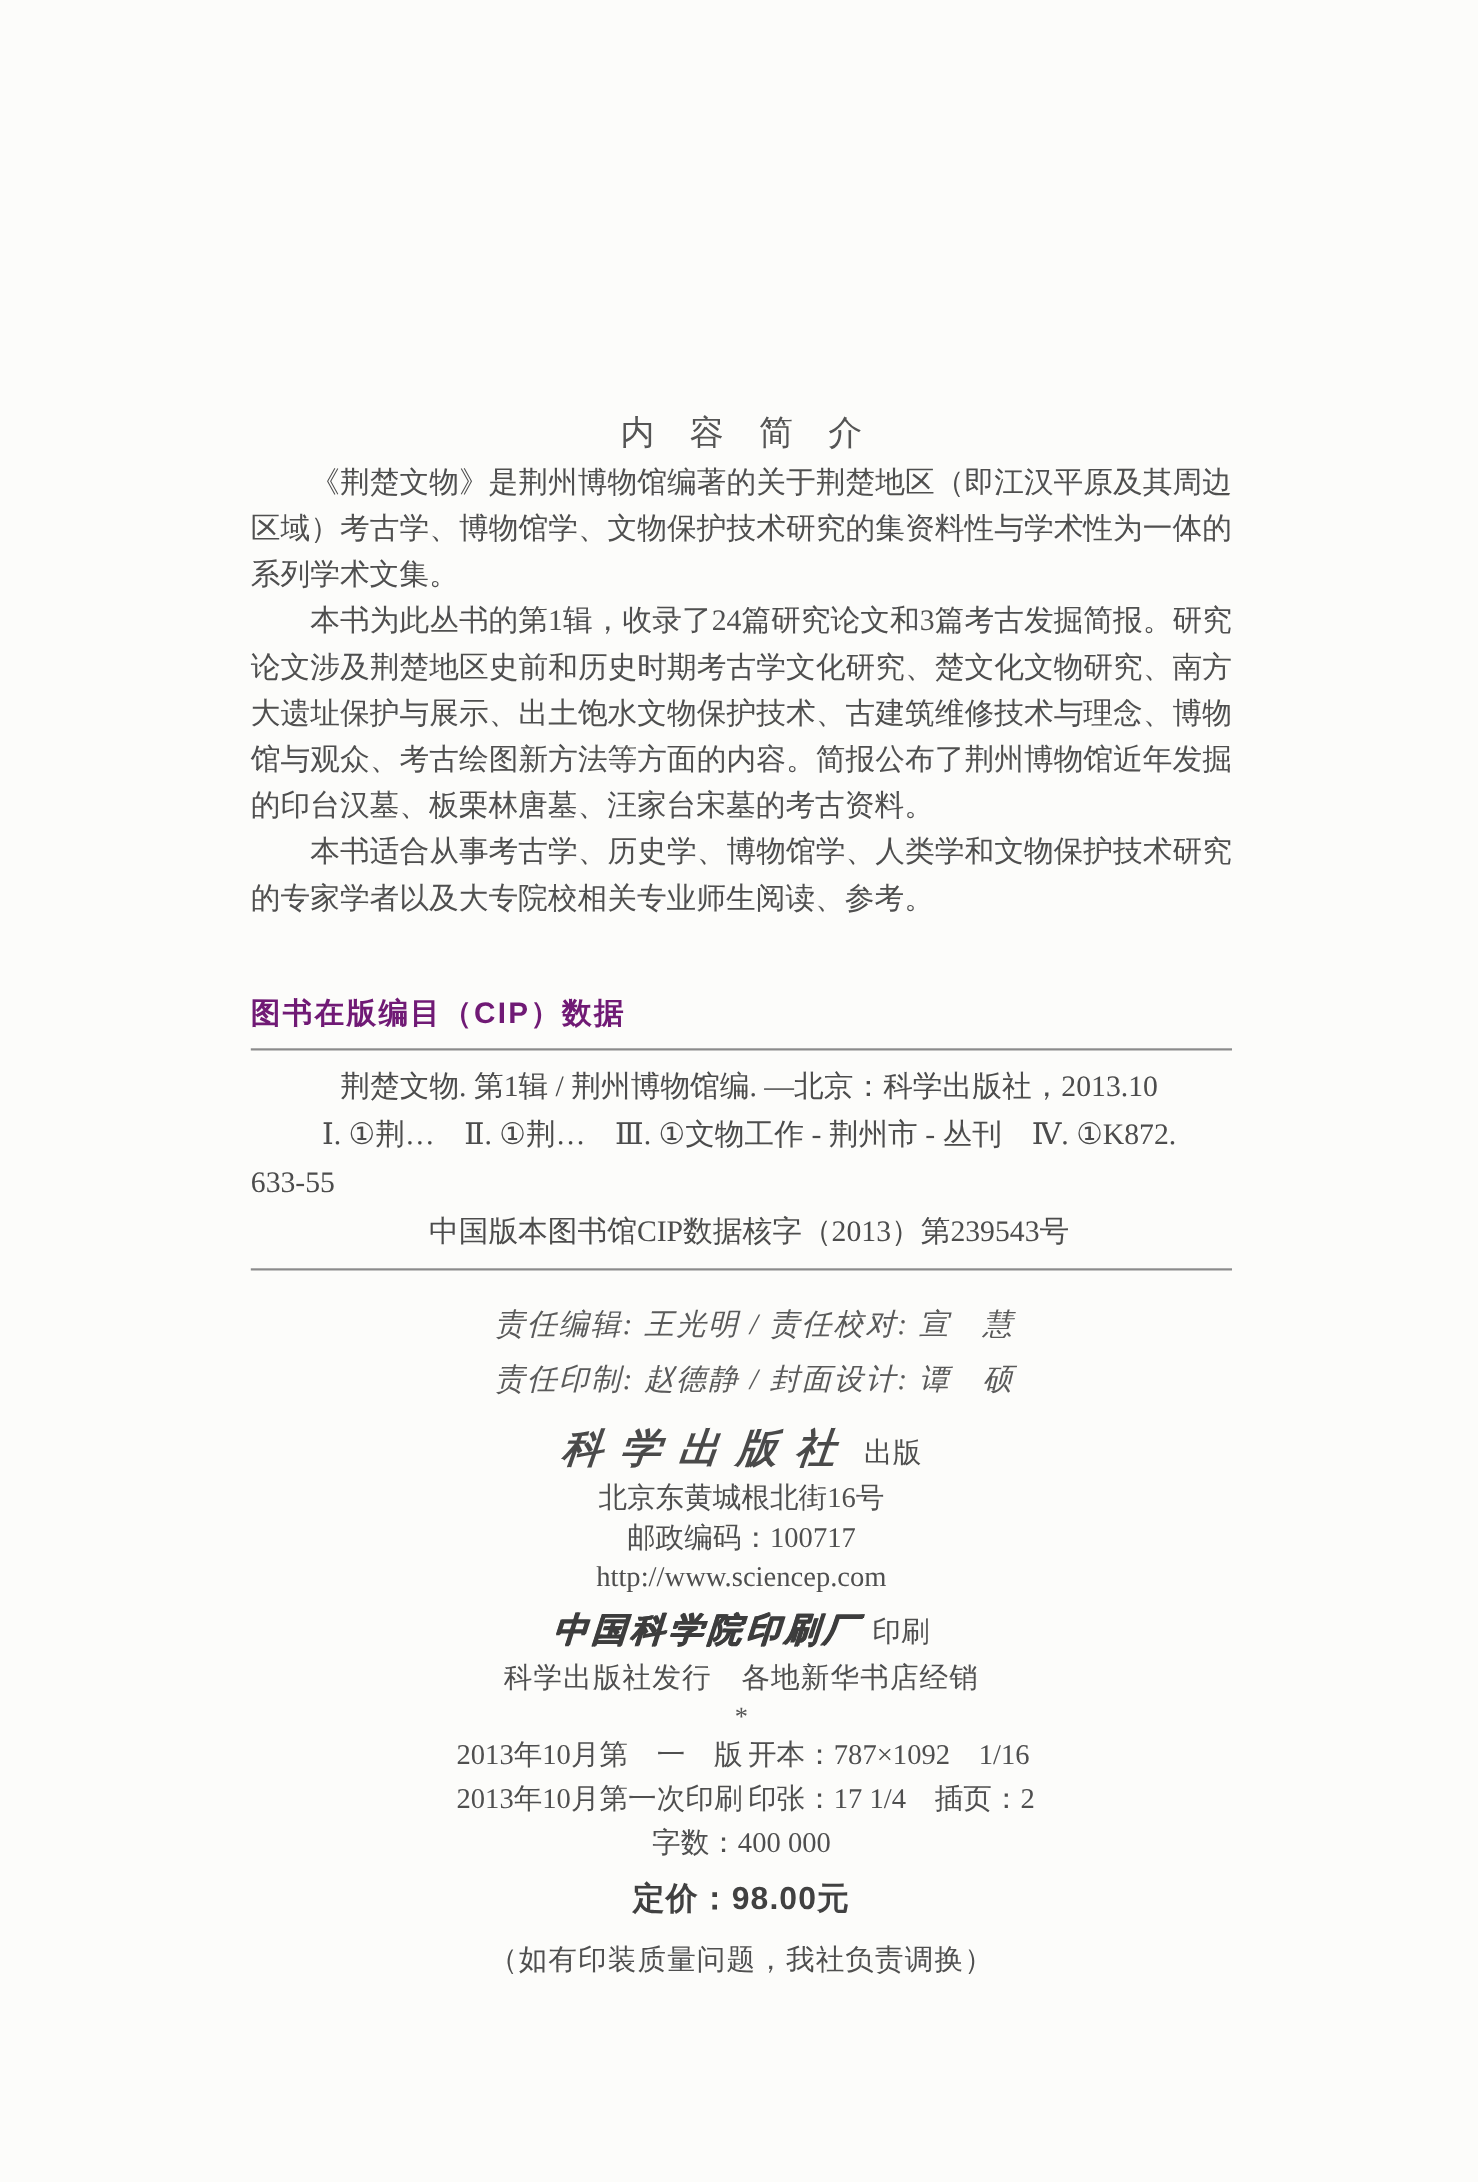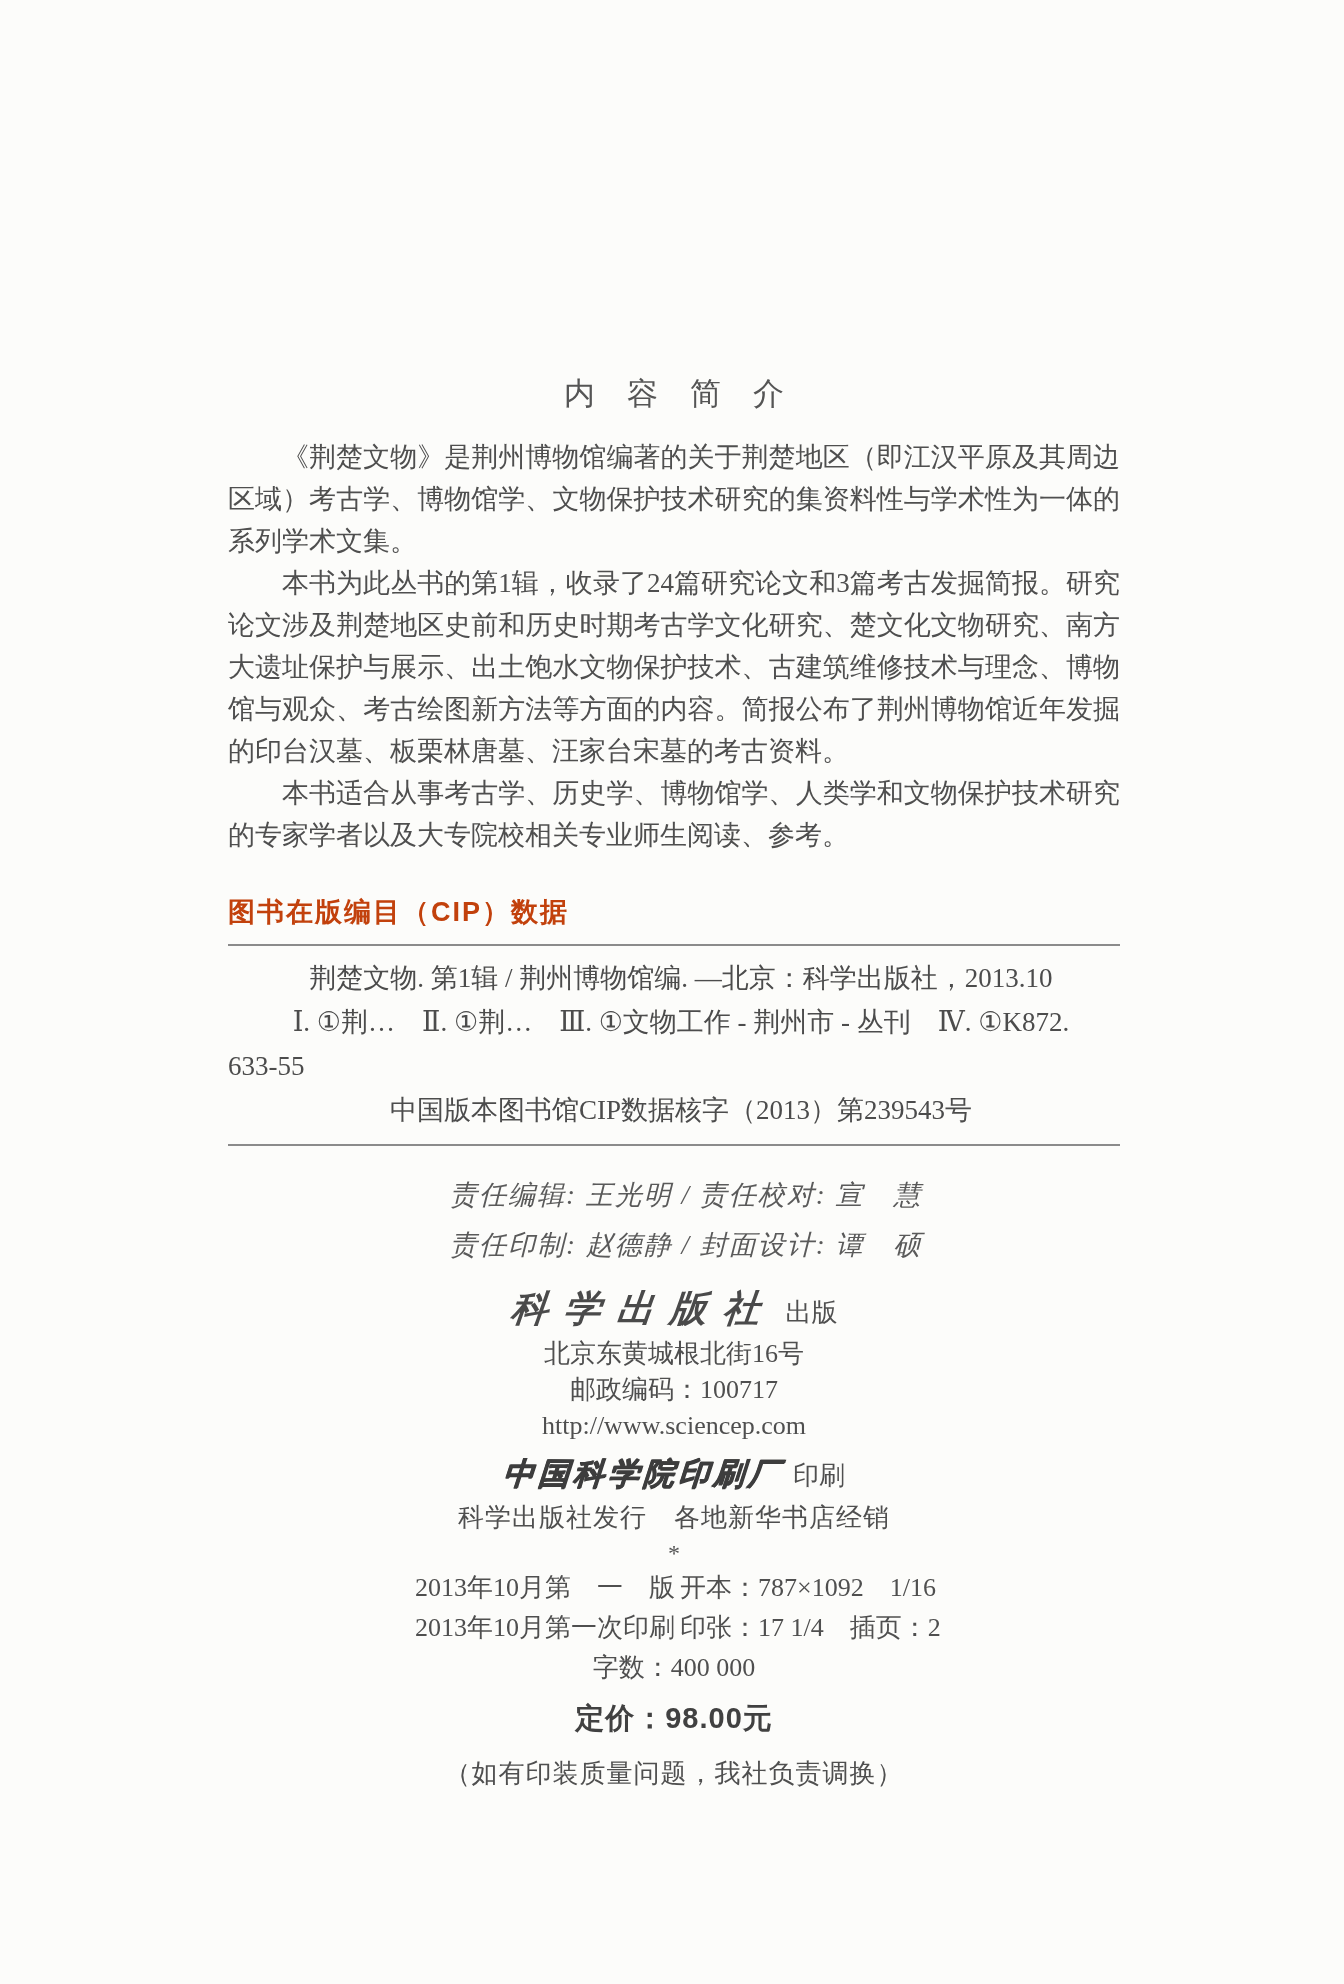--- a/index.html
+++ b/index.html
@@ -25,34 +25,34 @@
     margin-top: 358px;
     text-align: center;
     font-size: 31px;
     font-weight: 500;
     letter-spacing: 32px;
     padding-left: 32px; 
     color: #555;
     line-height: 40px;
   }
   .intro {
-    margin-top: 22px;
+    margin-top: 3px;
     font-size: 27px;
     line-height: 42px;
     text-align: justify;
     color: #4f4f4f;
   }
   .intro p { text-indent: 2em; }
   
   .cip-heading {
-    margin-top: 38px;
+    margin-top: 66px;
     font-family: "Liberation Sans", "DejaVu Sans", sans-serif;
     font-weight: 700;
     font-size: 27px;
-    color: #c2410c;
+    color: #701a75;
     letter-spacing: 2px;
   }
   .rule {
     border: none;
     border-top: 2px solid #8b8b8b;
     height: 0;
     width: 100%;
   }
   .rule-1 { margin-top: 14px; }
   .rule-2 { margin-top: 12px; }

